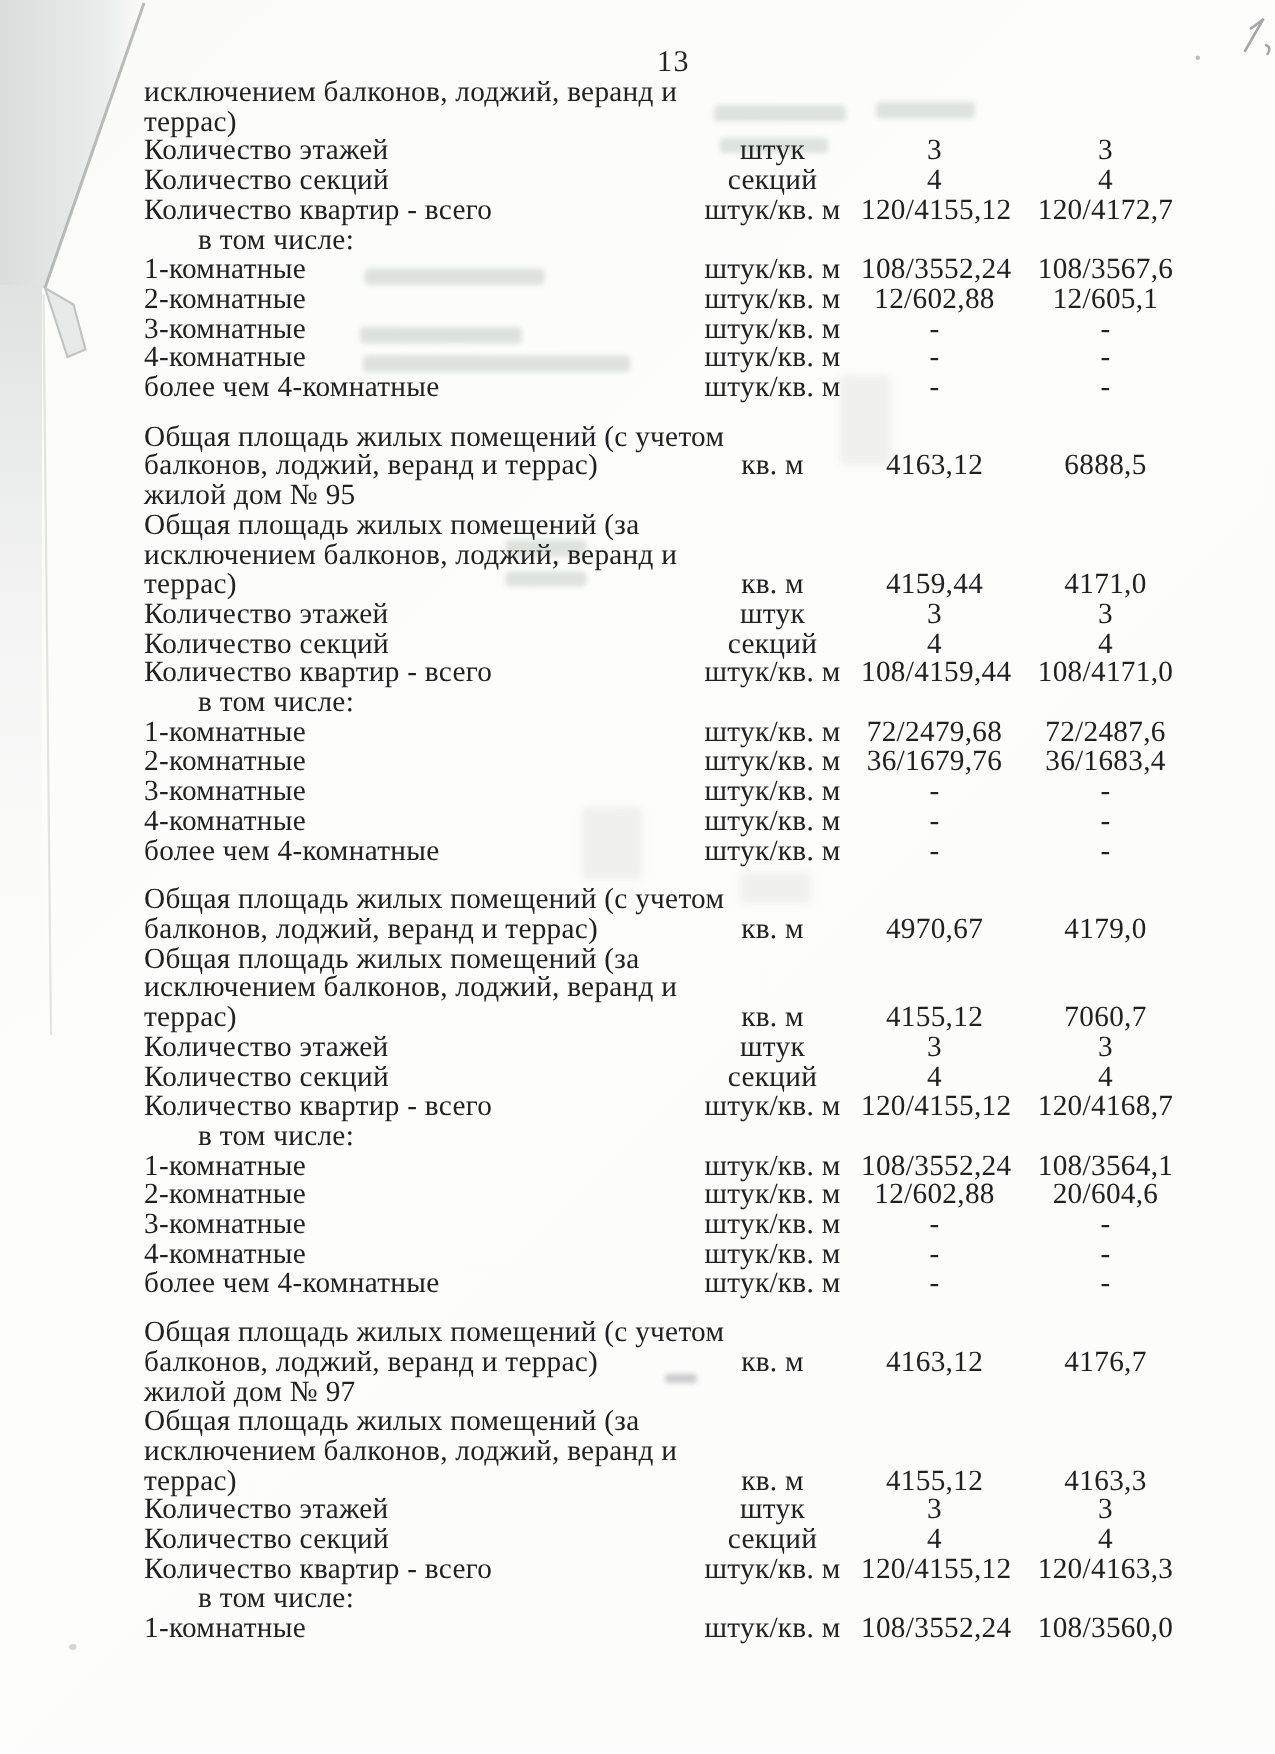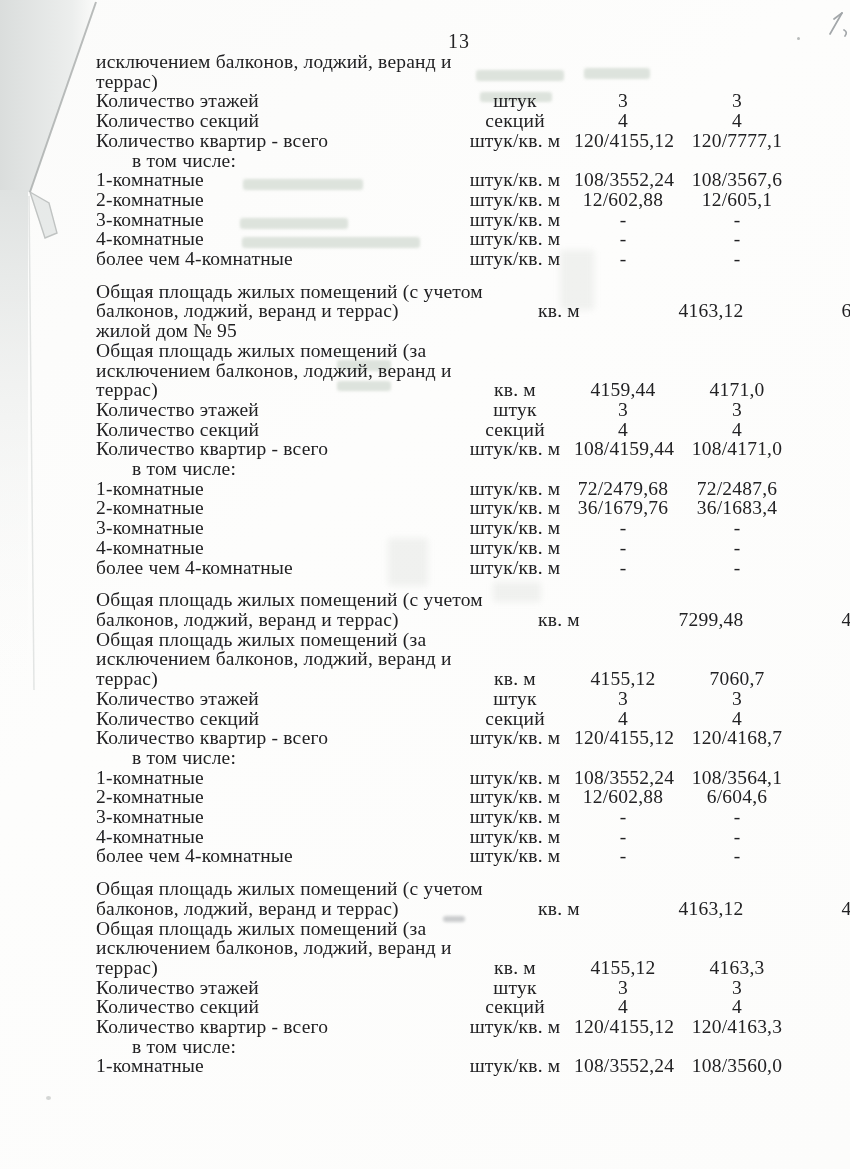--- a/index.html
+++ b/index.html
@@ -8,36 +8,36 @@
     background:#ffffff;
     font-family:"Liberation Serif","DejaVu Serif",serif;
     color:#1f1f20;
   }
   .page{
     position:absolute;inset:0;
     background:linear-gradient(135deg,#fbfbfa 0%,#fdfdfc 40%,#fcfcfb 100%);
   }
   
   .page-number{
-    position:absolute;left:439px;top:30px;width:40px;
+    position:absolute;left:429px;top:30px;width:40px;
     font-size:20px;letter-spacing:1px;text-align:center;color:#242426;
   }
   
   .doc{
     position:absolute;top:52px;left:0;width:850px;
     font-size:19.5px;line-height:19.7px;letter-spacing:0.2px;color:#212123;
   }
   .row{
     display:grid;
     grid-template-columns:360px 118px 98px 130px;
     margin-left:96px;
     align-items:end;
   }
   .row.v-top{align-items:start;}
-  .row.gap{margin-top:13px;gap:44px;}
+  .row.gap{margin-top:13px;}
   .c-label{white-space:nowrap;}
   .c-unit,.c-v1,.c-v2{text-align:center;white-space:nowrap;}
   .sub{padding-left:36px;}
   .section-header{
     margin-left:96px;width:706px;text-align:left;white-space:nowrap;
   }
   
   .edge-svg{position:absolute;left:0;top:0;}
   .hand-mark{position:absolute;left:818px;top:8px;}
   .ghost{
@@ -123,21 +123,21 @@
         <div class="c-v1">4</div>
         <div class="c-v2">4</div>
       </div>
       <div class="row v-top">
         <div class="c-label">
           <div>Количество квартир - всего</div>
           <div class="sub">в том числе:</div>
         </div>
         <div class="c-unit">штук/кв. м</div>
         <div class="c-v1">120/4155,12</div>
-        <div class="c-v2">120/7777,1</div>
+        <div class="c-v2">120/4172,7</div>
       </div>
       <div class="row">
         <div class="c-label">
           <div>1-комнатные</div>
         </div>
         <div class="c-unit">штук/кв. м</div>
         <div class="c-v1">108/3552,24</div>
         <div class="c-v2">108/3567,6</div>
       </div>
       <div class="row">
@@ -256,21 +256,21 @@
         <div class="c-unit">штук/кв. м</div>
         <div class="c-v1">-</div>
         <div class="c-v2">-</div>
       </div>
       <div class="row gap">
         <div class="c-label">
           <div>Общая площадь жилых помещений (с учетом</div>
           <div>балконов, лоджий, веранд и террас)</div>
         </div>
         <div class="c-unit">кв. м</div>
-        <div class="c-v1">7299,48</div>
+        <div class="c-v1">4970,67</div>
         <div class="c-v2">4179,0</div>
       </div>
       <div class="row">
         <div class="c-label">
           <div>Общая площадь жилых помещений (за</div>
           <div>исключением балконов, лоджий, веранд и</div>
           <div>террас)</div>
         </div>
         <div class="c-unit">кв. м</div>
         <div class="c-v1">4155,12</div>
@@ -308,21 +308,21 @@
         <div class="c-unit">штук/кв. м</div>
         <div class="c-v1">108/3552,24</div>
         <div class="c-v2">108/3564,1</div>
       </div>
       <div class="row">
         <div class="c-label">
           <div>2-комнатные</div>
         </div>
         <div class="c-unit">штук/кв. м</div>
         <div class="c-v1">12/602,88</div>
-        <div class="c-v2">6/604,6</div>
+        <div class="c-v2">20/604,6</div>
       </div>
       <div class="row">
         <div class="c-label">
           <div>3-комнатные</div>
         </div>
         <div class="c-unit">штук/кв. м</div>
         <div class="c-v1">-</div>
         <div class="c-v2">-</div>
       </div>
       <div class="row">
@@ -343,20 +343,21 @@
       </div>
       <div class="row gap">
         <div class="c-label">
           <div>Общая площадь жилых помещений (с учетом</div>
           <div>балконов, лоджий, веранд и террас)</div>
         </div>
         <div class="c-unit">кв. м</div>
         <div class="c-v1">4163,12</div>
         <div class="c-v2">4176,7</div>
       </div>
+      <div class="section-header">жилой дом № 97</div>
       <div class="row">
         <div class="c-label">
           <div>Общая площадь жилых помещений (за</div>
           <div>исключением балконов, лоджий, веранд и</div>
           <div>террас)</div>
         </div>
         <div class="c-unit">кв. м</div>
         <div class="c-v1">4155,12</div>
         <div class="c-v2">4163,3</div>
       </div>

